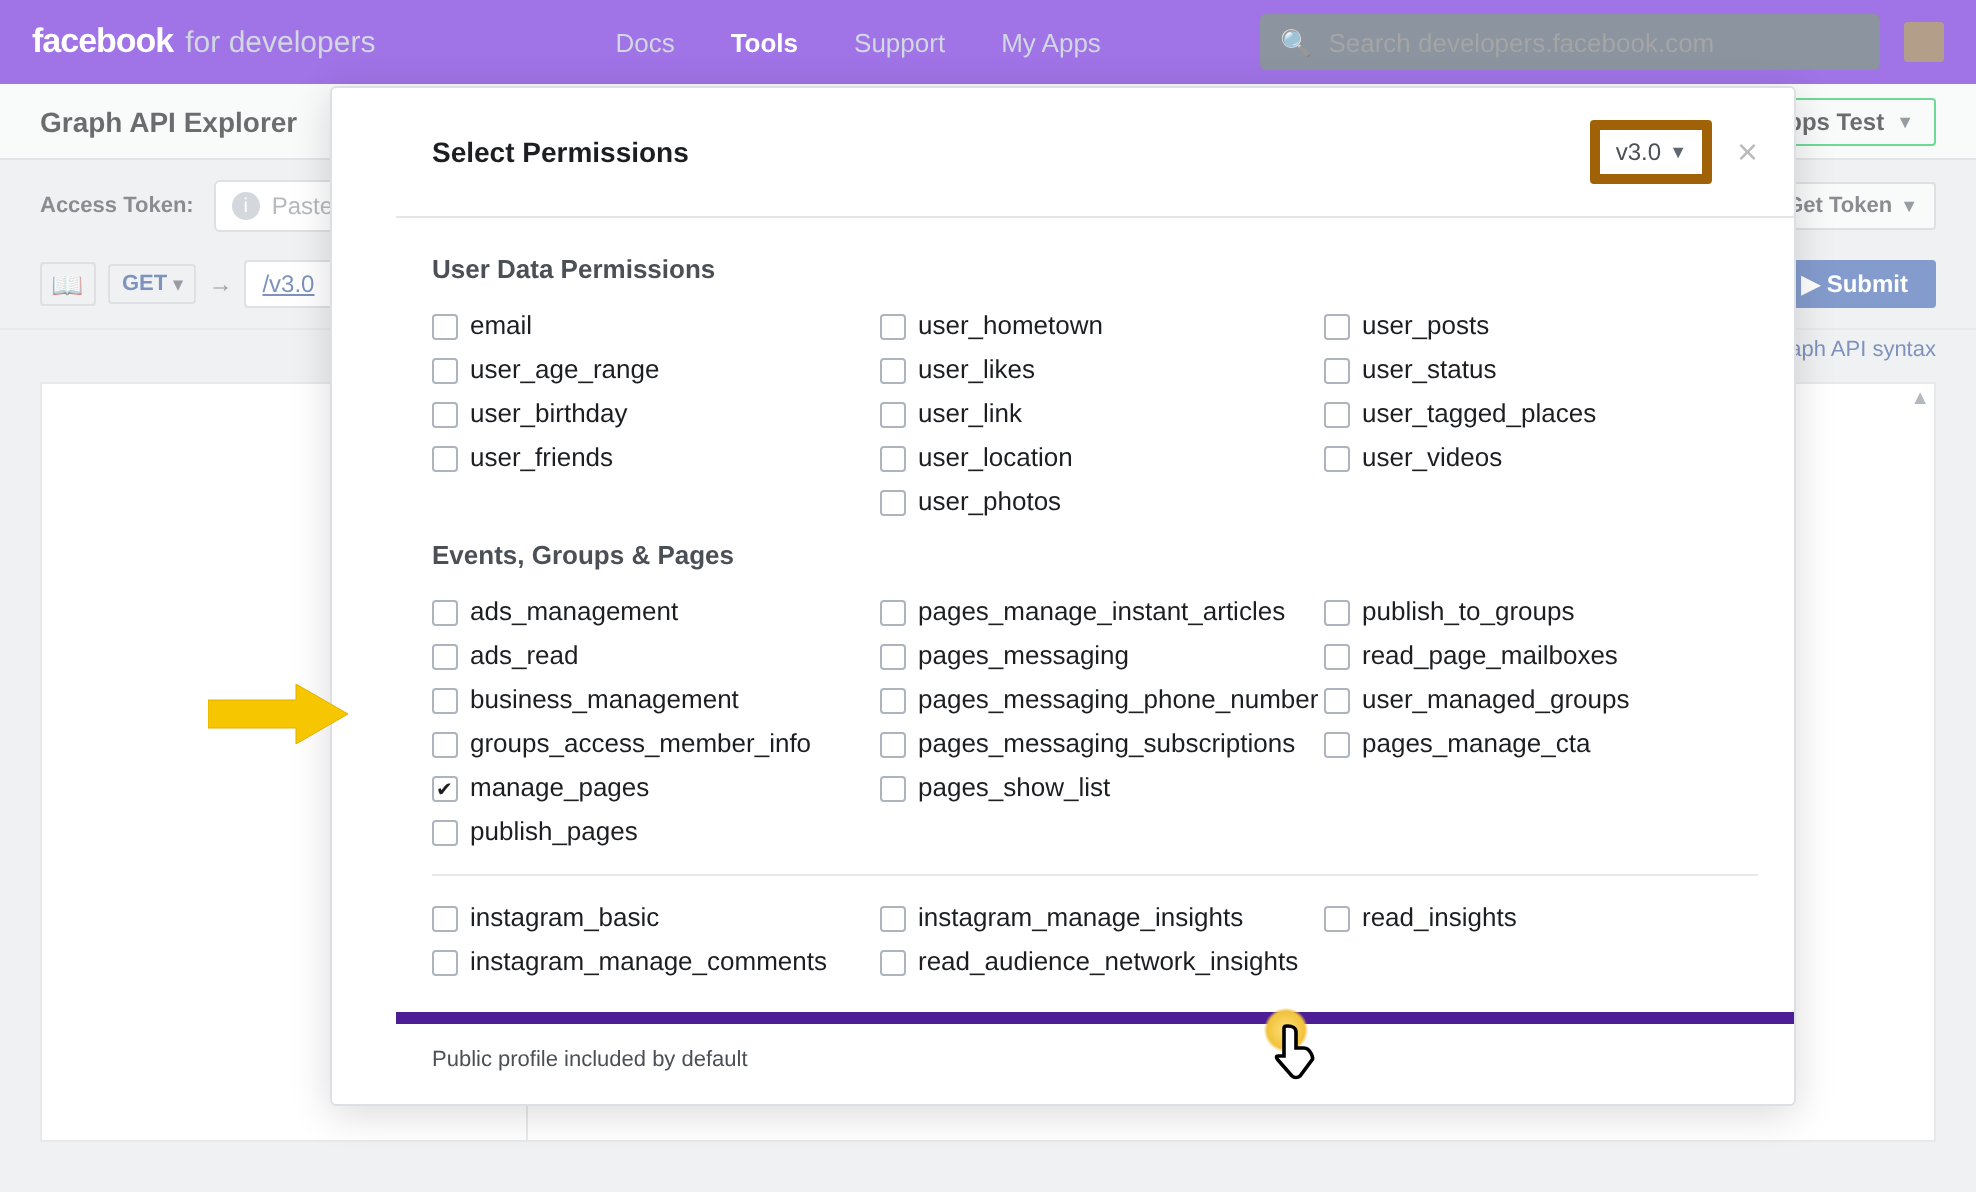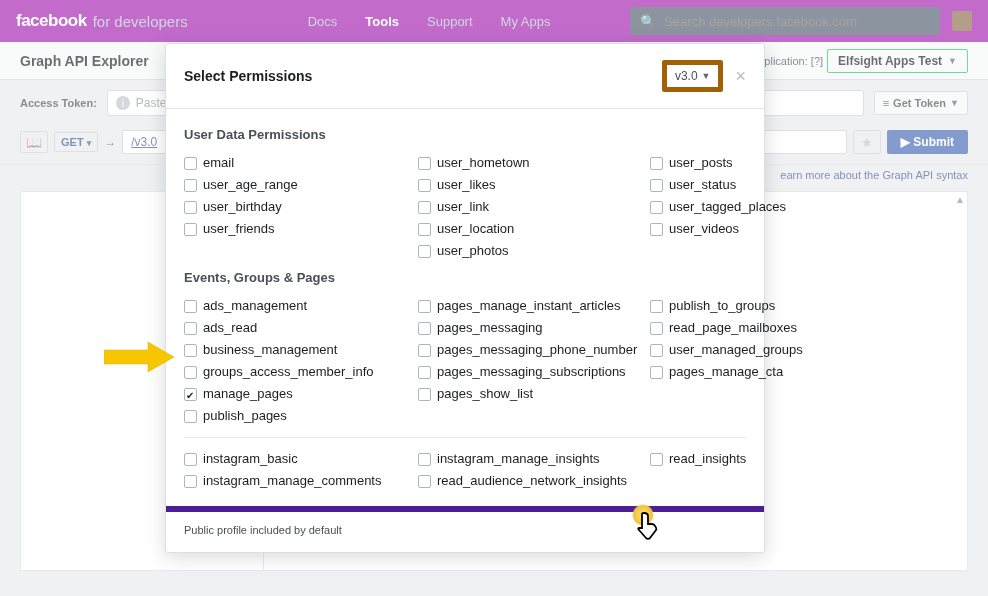--- a/index.html
+++ b/index.html
@@ -7,21 +7,21 @@
     font-family: sans-serif;
     font-size: 13px;
     background: #e9eaed;
     width: 988px;
     height: 596px;
     overflow: hidden;
     position: relative;
   }
   
   .topnav {
-    background: #a21caf;
+    background: #6d28d9;
     height: 42px;
     display: flex;
     align-items: center;
     padding: 0 16px;
     color: #fff;
   }
   .brand { font-size: 15px; color: #cfd7e3; display: flex; align-items: center; gap: 6px; }
   .brand .fb { font-weight: 700; color: #fff; letter-spacing: -0.5px; font-size: 17px; }
   .brand .fd { color: #b8c3d1; }
   .nav-links { display: flex; gap: 28px; margin-left: 120px; }
@@ -71,37 +71,38 @@
   .hint-link { text-align: right; padding: 4px 20px; font-size: 11px; color: #385898; }
   .content-area { display: flex; padding: 0 20px; gap: 0; margin-top: 6px; }
   .sidebar-box { width: 244px; height: 380px; border: 1px solid #dadde1; background: #fff; }
   .main-box { flex: 1; height: 380px; border: 1px solid #dadde1; border-left: none; background: #fff; position: relative; }
   .scroll-hint { position: absolute; right: 2px; top: 2px; font-size: 10px; color: #8d949e; }
 
   
   .modal {
     position: absolute; z-index: 10;
     left: 165px; top: 43px;
-    width: 600px;
+    width: 733px;
     background: #fff;
     border: 1px solid #dcdfe3;
     border-radius: 3px;
     box-shadow: 0 4px 20px rgba(0,0,0,0.15);
+    padding-left: 32px;
   }
   .m-head {
     display: flex; align-items: center; padding: 16px 18px;
     border-bottom: 1px solid #e5e5e5;
   }
   .m-title { font-weight: 700; font-size: 14px; color: #1c1e21; }
   .v-sel { margin-left: auto; border: 5px solid #a16207; padding: 4px 8px; border-radius: 2px; font-size: 12px; display: flex; align-items: center; gap: 4px; color: #4b4f56; }
   .close-x { color: #bbb; font-size: 18px; margin-left: 12px; cursor: pointer; }
   .m-body { padding: 14px 18px 6px; color: #1c1e21; max-height: 440px; }
   .sec-title { font-weight: 700; font-size: 13px; color: #4b4f56; margin-bottom: 10px; margin-top: 4px; }
   .perm-grid {
-    display: flex; gap: 12px; margin-bottom: 8px;
+    display: flex; gap: 2px; margin-bottom: 8px;
   }
   .perm-col { flex: 1; }
   .perm-col.c1 { flex: 0 0 222px; }
   .perm-col.c2 { flex: 0 0 220px; }
   .perm { display: flex; align-items: center; gap: 6px; font-size: 13px; color: #1c1e21; padding: 2px 0; line-height: 18px; }
   .cb {
     width: 13px; height: 13px; border: 1px solid #adb4bd; border-radius: 2px; background: #fff; position: relative;
   }
   .cb.checked::after {
     content: "✔"; position: absolute; font-size: 10px; top: -2px; left: 1px; color: #1c1e21;

